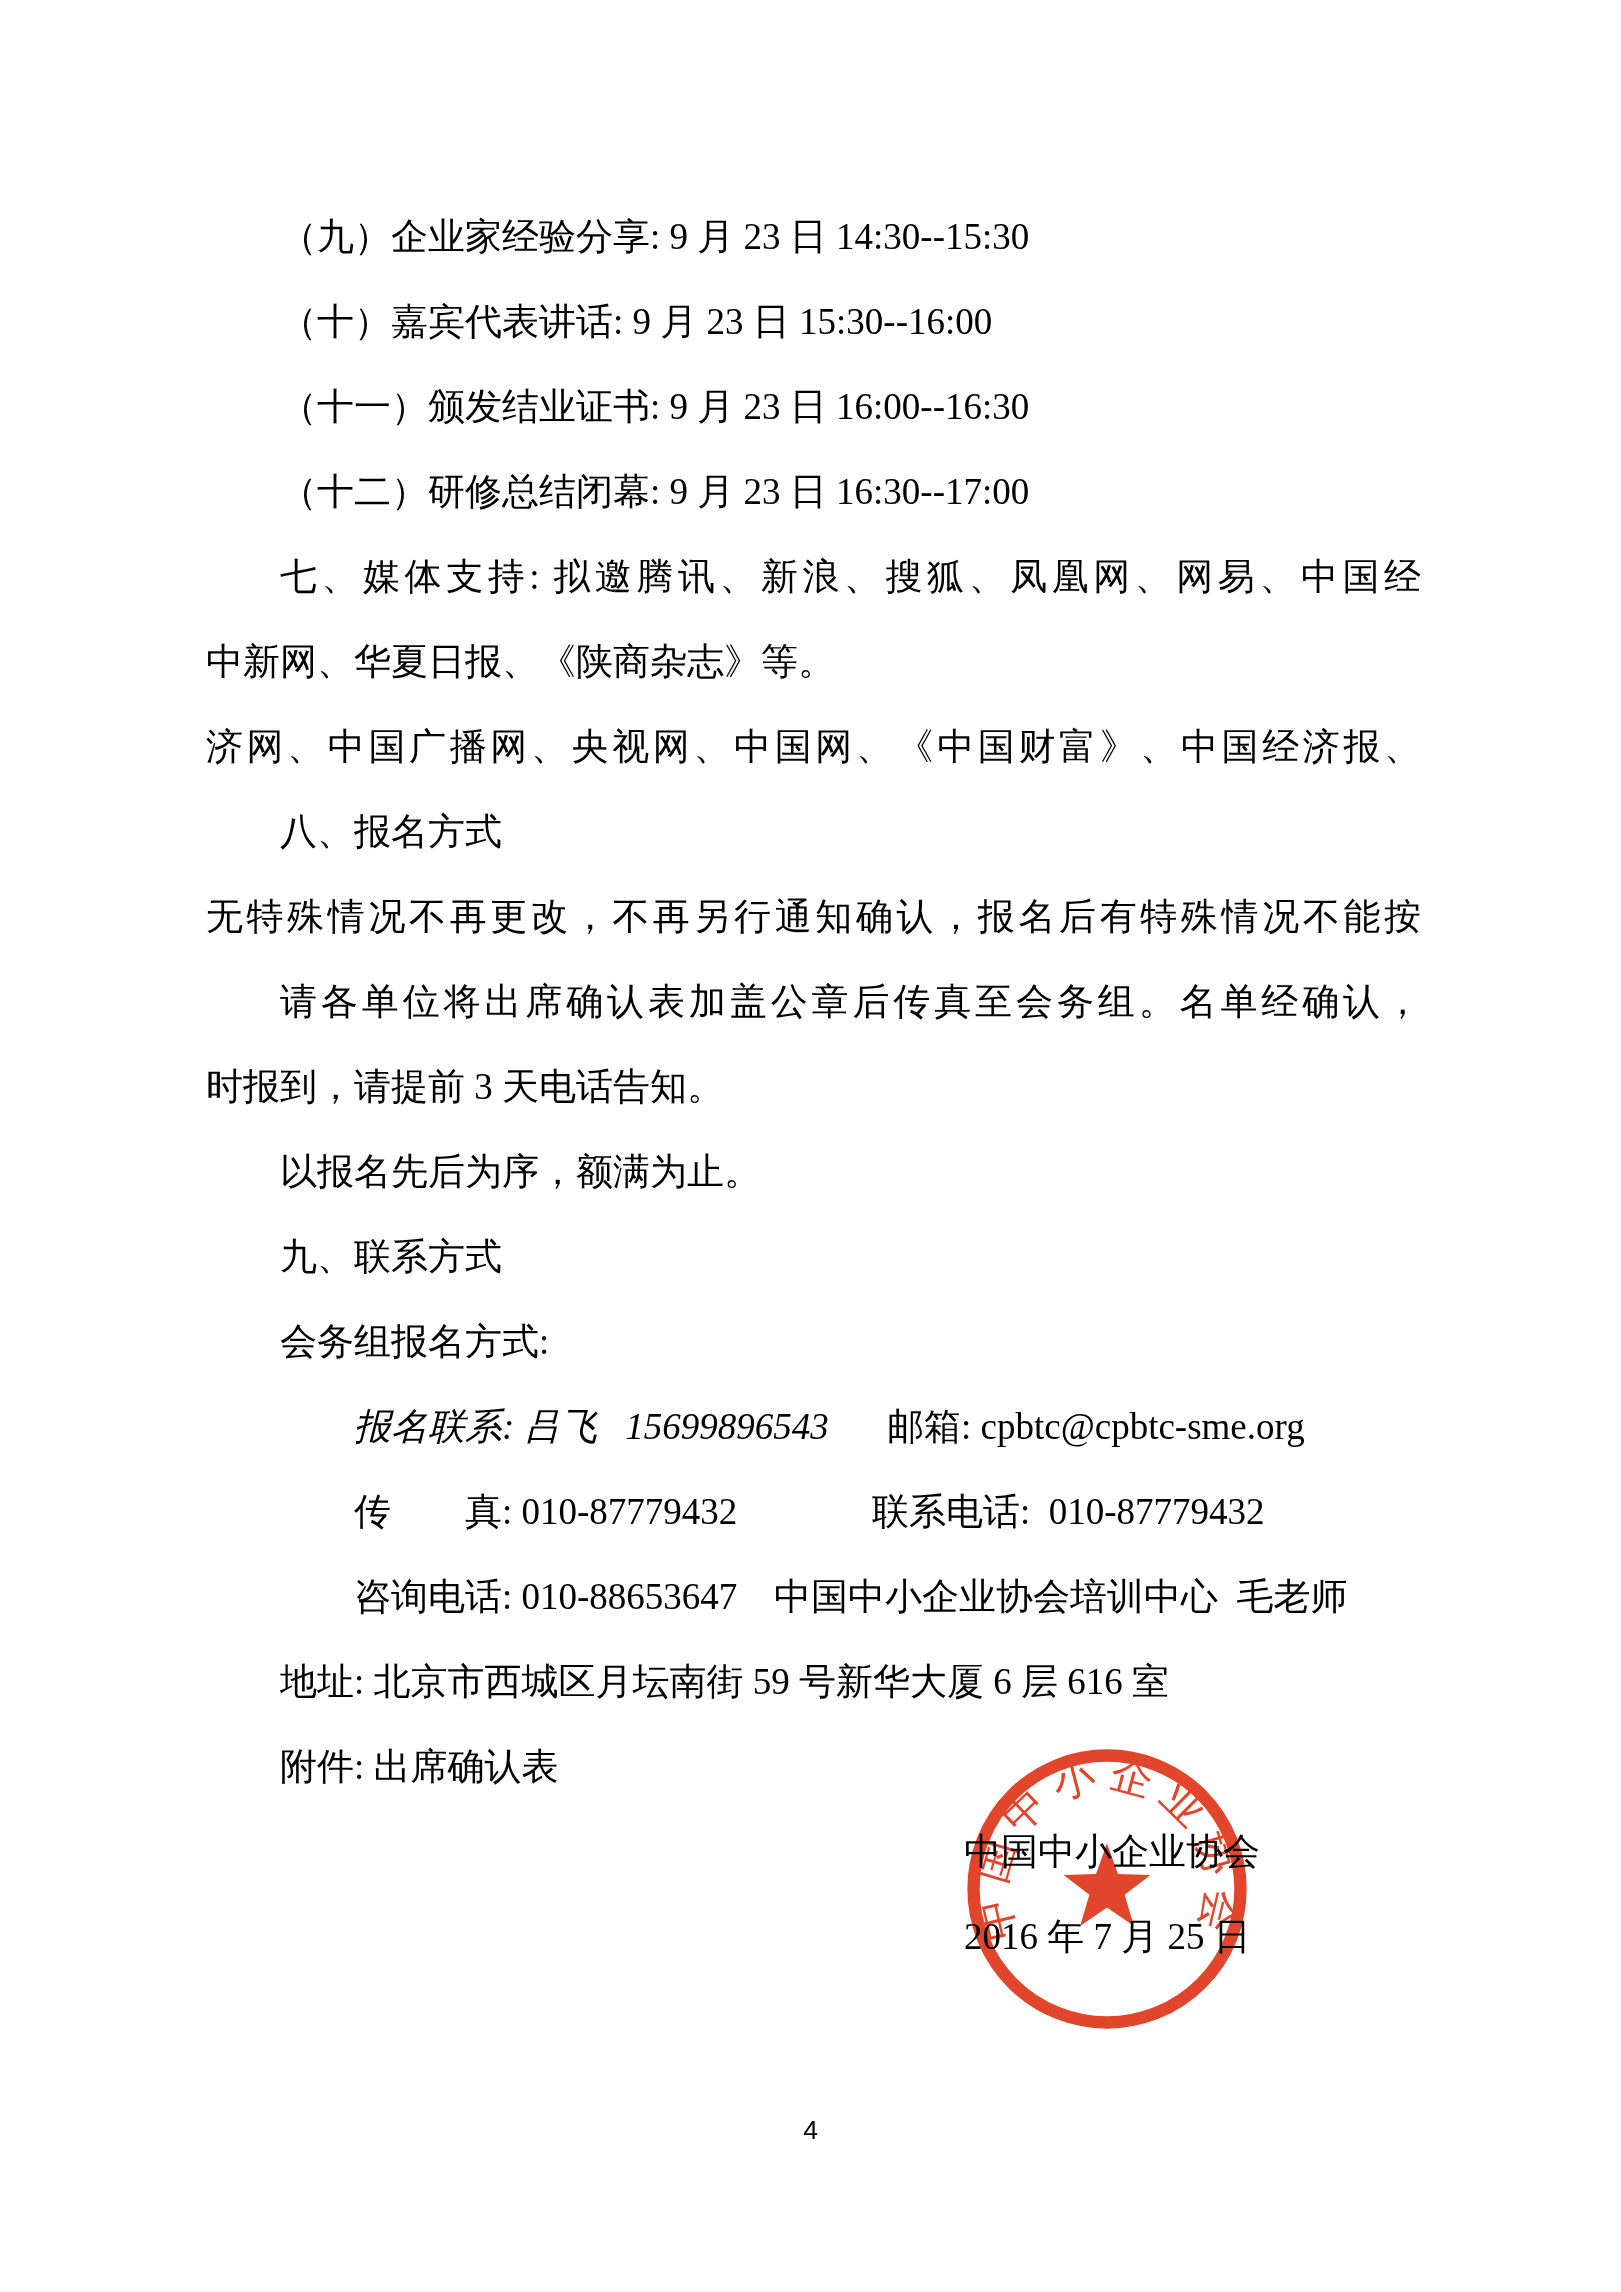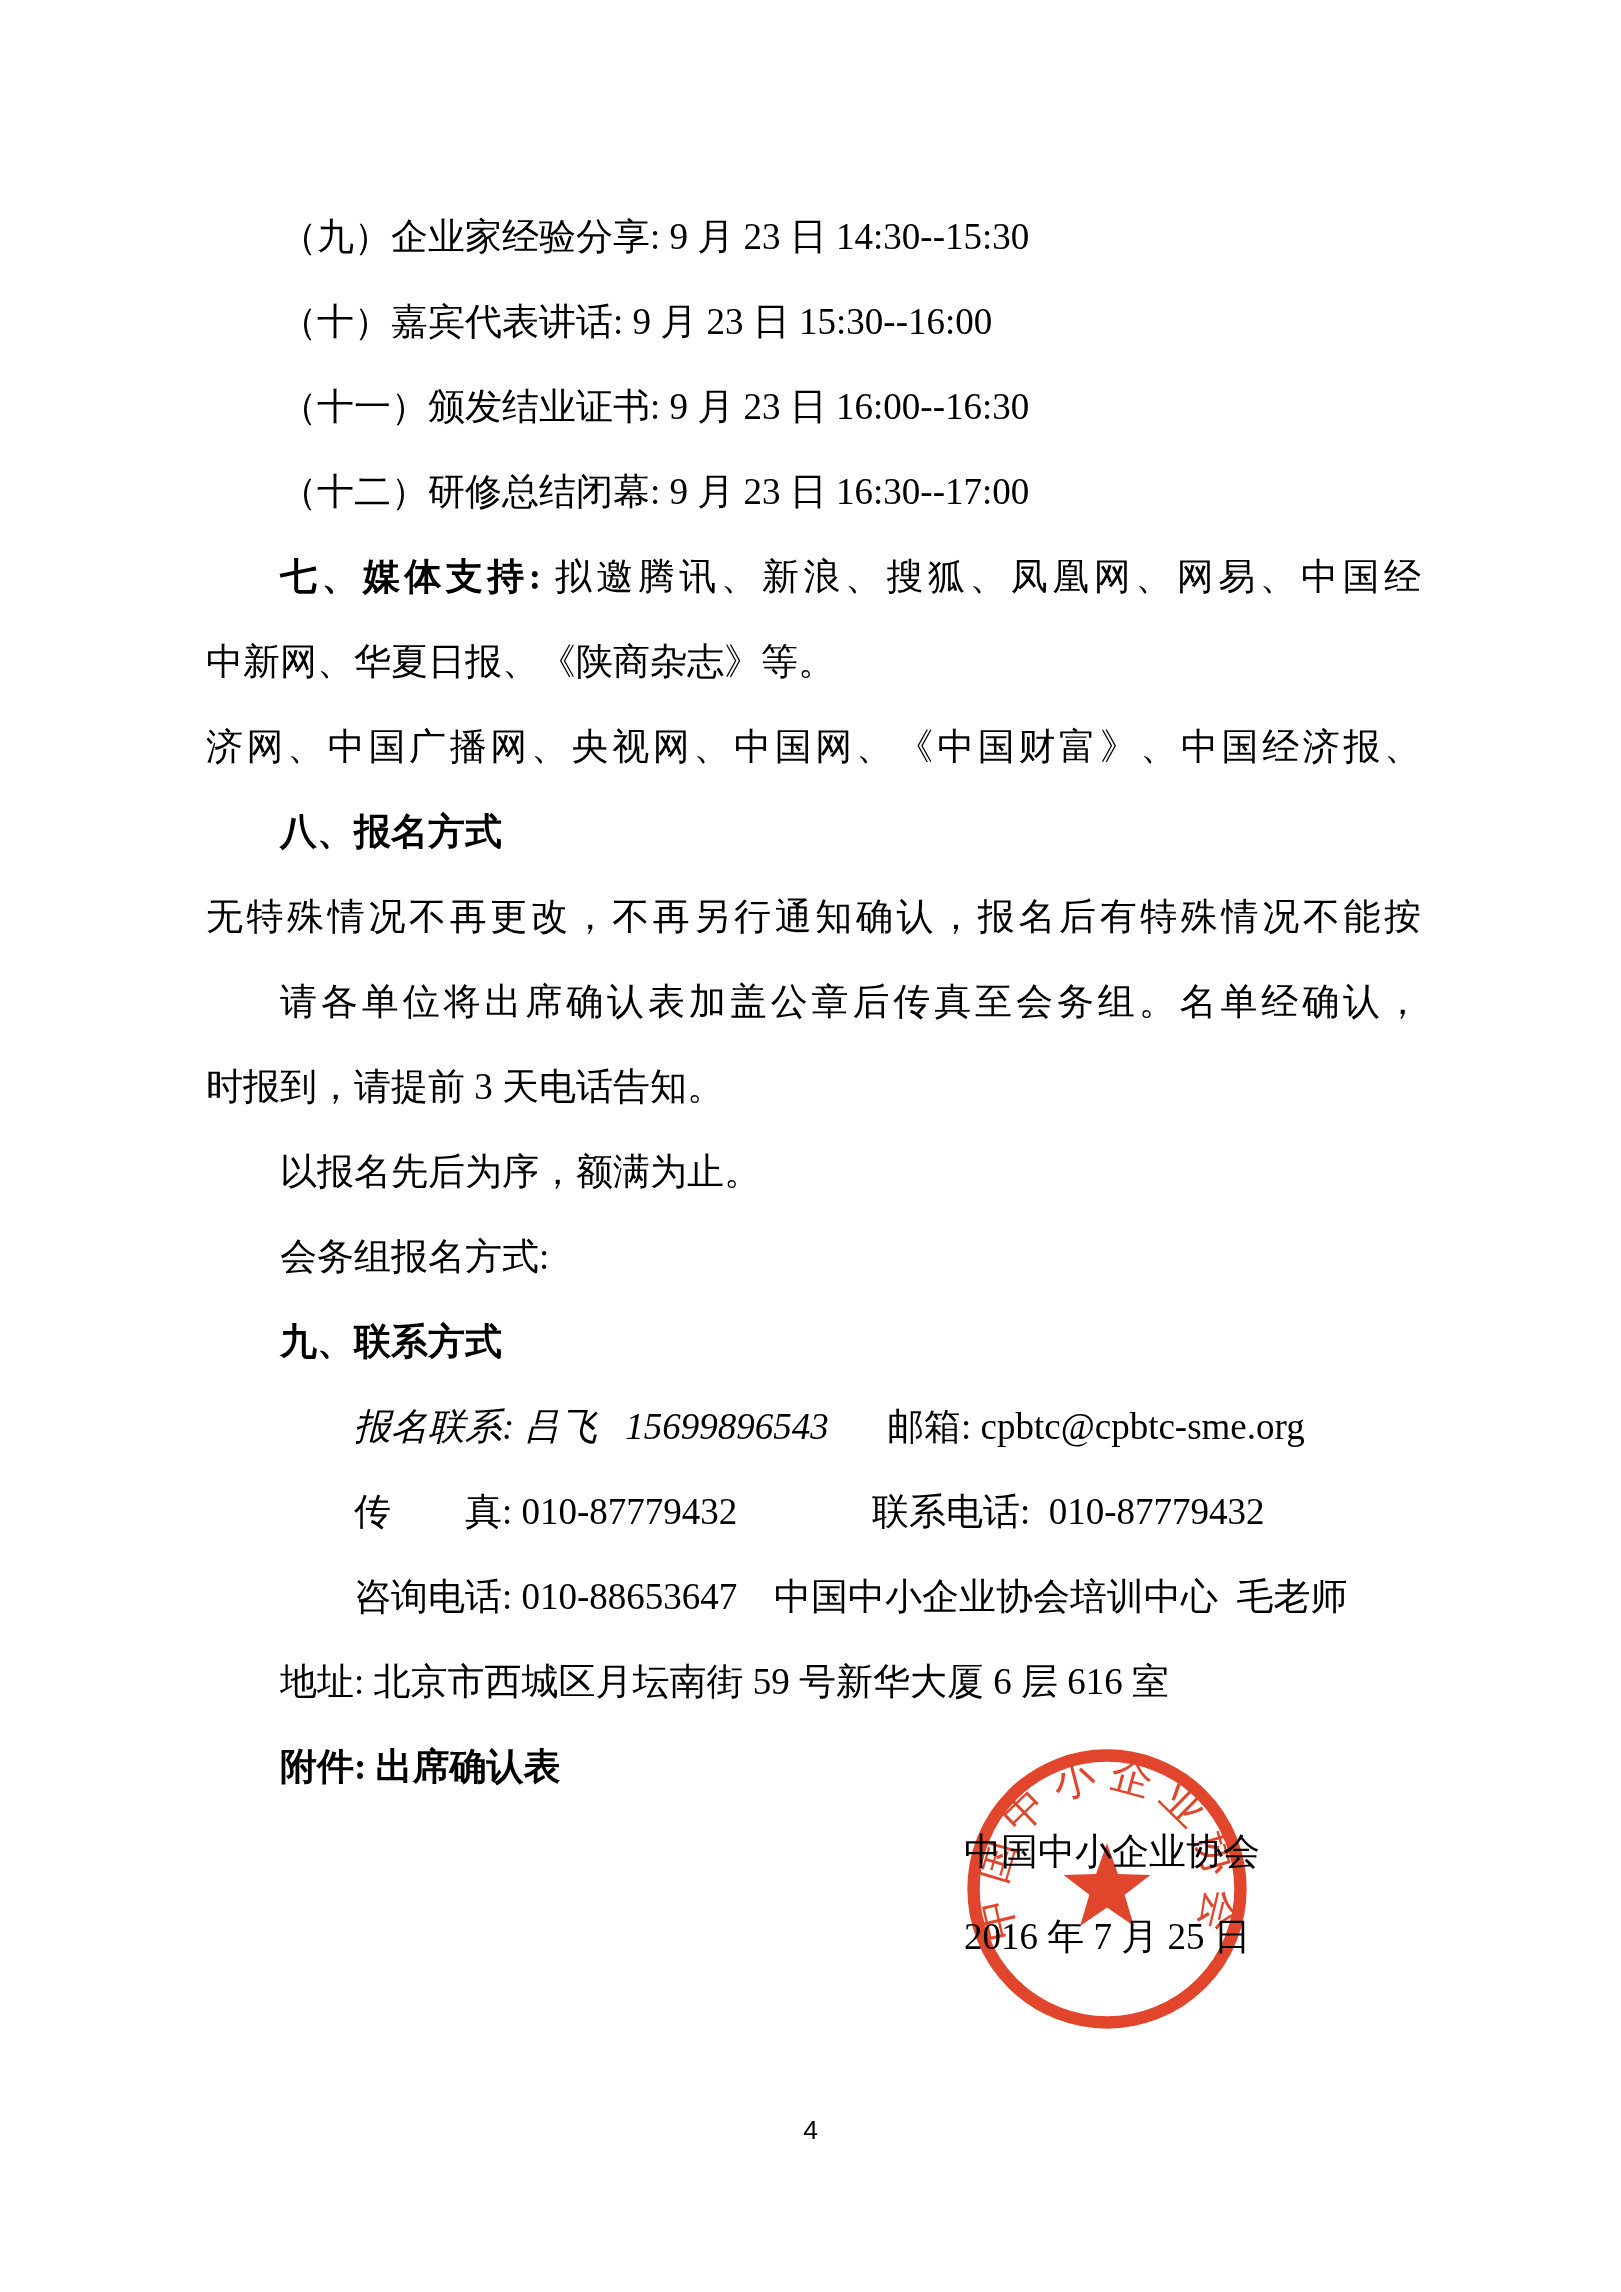--- a/index.html
+++ b/index.html
@@ -4,21 +4,21 @@
 <style>
   html,body{margin:0;padding:0;}
   body{
     width:1621px;height:2293px;background:#ffffff;position:relative;
     font-family:"Liberation Serif","DejaVu Serif",serif;color:#000;
   }
   .page{position:absolute;inset:0;overflow:hidden;padding-left:37px;}
   .content{position:absolute;left:206px;top:194px;width:1215px;z-index:2;}
   .line{height:85px;line-height:85px;font-size:37px;white-space:pre-wrap;}
   .ind{text-indent:74px;}
-  .bold{font-weight:bold;}
+  .bold{font-weight:normal;}
   .just{text-align:justify;text-align-last:justify;}
   .seg-l{display:inline-block;white-space:pre-wrap;}
   .w1{width:607px;font-style:italic;}
   .w2{width:592px;}
   .w3{width:494px;}
   .sig{margin-left:758px;}
   .seal{
     position:absolute;left:964px;top:1746px;width:286px;height:286px;
     z-index:3;mix-blend-mode:multiply;opacity:.94;
   }
@@ -42,22 +42,22 @@
     <div class="line ind just"><span class="bold">七、媒体支持:</span><span> 拟邀腾讯、新浪、搜狐、凤凰网、网易、中国经</span></div>
     <div class="line">中新网、华夏日报、《陕商杂志》等。</div>
     <div class="line just">济网、中国广播网、央视网、中国网、《中国财富》、中国经济报、</div>
 
     <div class="line ind bold">八、报名方式</div>
     <div class="line just">无特殊情况不再更改，不再另行通知确认，报名后有特殊情况不能按</div>
     <div class="line ind just">请各单位将出席确认表加盖公章后传真至会务组。名单经确认，</div>
     <div class="line">时报到，请提前 3 天电话告知。</div>
     <div class="line ind">以报名先后为序，额满为止。</div>
 
+    <div class="line ind bold">九、联系方式</div>
     <div class="line ind">会务组报名方式:</div>
-    <div class="line ind bold">九、联系方式</div>
 
     <div class="line ind"><span class="seg-l w1">报名联系: 吕飞   15699896543</span><span>邮箱: cpbtc@cpbtc-sme.org</span></div>
     <div class="line ind"><span class="seg-l w2">传        真: 010-87779432</span><span>联系电话:  010-87779432</span></div>
     <div class="line ind"><span class="seg-l w3">咨询电话: 010-88653647</span><span>中国中小企业协会培训中心  毛老师</span></div>
     <div class="line ind">地址: 北京市西城区月坛南街 59 号新华大厦 6 层 616 室</div>
 
     <div class="line ind bold">附件: 出席确认表</div>
 
     <div class="line sig">中国中小企业协会</div>
     <div class="line sig">2016 年 7 月 25 日</div>

